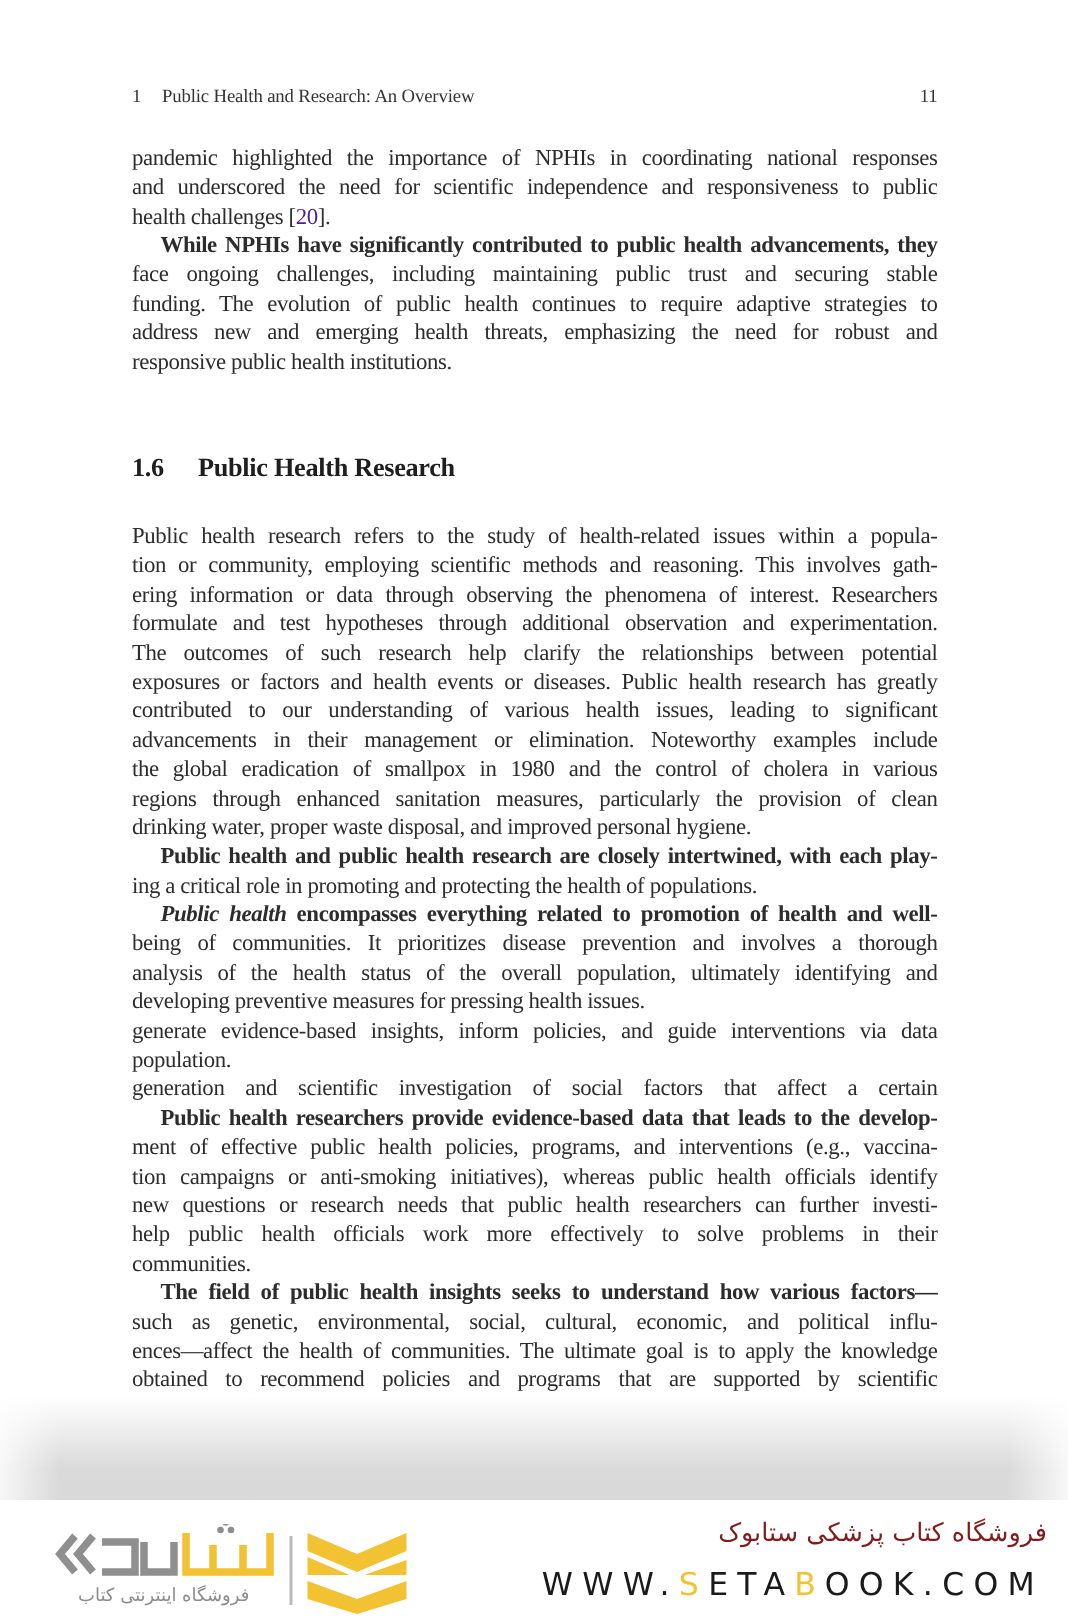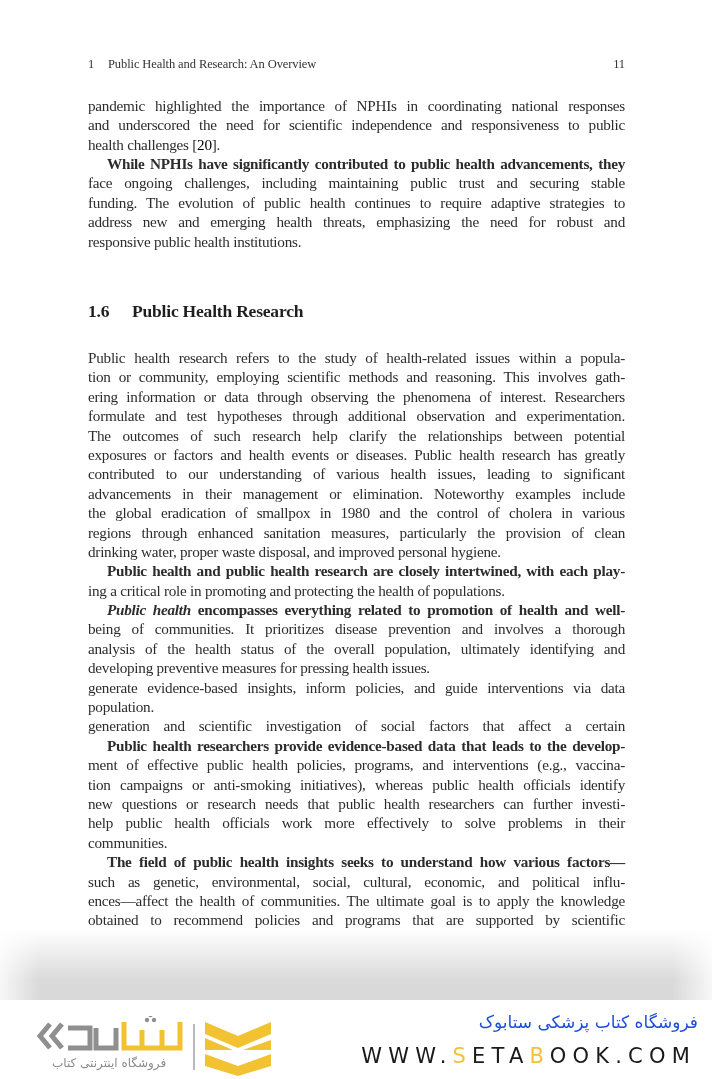--- a/index.html
+++ b/index.html
@@ -33,40 +33,40 @@
 
     .text-block { position: absolute; left: 88px; width: 537px; }
     .line {
       display: block; height: 19.4px; line-height: 19.4px; font-size: 15.2px;
       text-align: justify; text-align-last: justify; white-space: nowrap;
       letter-spacing: -0.25px; color: #2c2c2c;
     }
     .line.last { text-align-last: left; }
     .line.indent { padding-left: 19px; font-weight: bold; }
     .line span.it { font-style: italic; }
-    .cite { color: #000000; }
+    .cite { color: #4c1d95; }
 
     .section-heading {
       position: absolute; top: 301px; left: 88px;
       font-size: 17.5px; font-weight: bold; color: #1e1e1e; letter-spacing: -0.2px;
     }
     .section-heading .sec-num { display: inline-block; width: 44px; }
 
     
     .banner { position: absolute; left: 0; top: 1000px; width: 712px; height: 79px; background: #ffffff; }
     .logo-text-wrap { position: absolute; left: 36px; top: 16px; width: 150px; height: 60px; }
     .logo-word { position: absolute; left: 0; top: 0; }
     .logo-sub {
       position: absolute; left: 16px; top: 40px; font-size: 12px; color: #8c8c8c;
       font-family: "DejaVu Sans", sans-serif; direction: rtl; white-space: nowrap;
     }
     .logo-divider { position: absolute; left: 193px; top: 24px; width: 2px; height: 46px; background: #b9b9b9; }
     .logo-mark { position: absolute; left: 203px; top: 20px; }
     .tagline-fa {
-      position: absolute; right: 14px; top: 12px; font-size: 17px; color: #1d4ed8;
+      position: absolute; right: 14px; top: 12px; font-size: 17px; color: #7f1d1d;
       font-family: "DejaVu Sans", sans-serif; direction: rtl; white-space: nowrap;
     }
     .site-url {
       position: absolute; right: 16px; top: 44px; font-size: 21px; letter-spacing: 6.2px;
       color: #1a1a1a; font-family: "DejaVu Sans", sans-serif; white-space: nowrap;
     }
     .site-url .hl { color: #f2c232; }
   </style>
 </head>
 <body>

